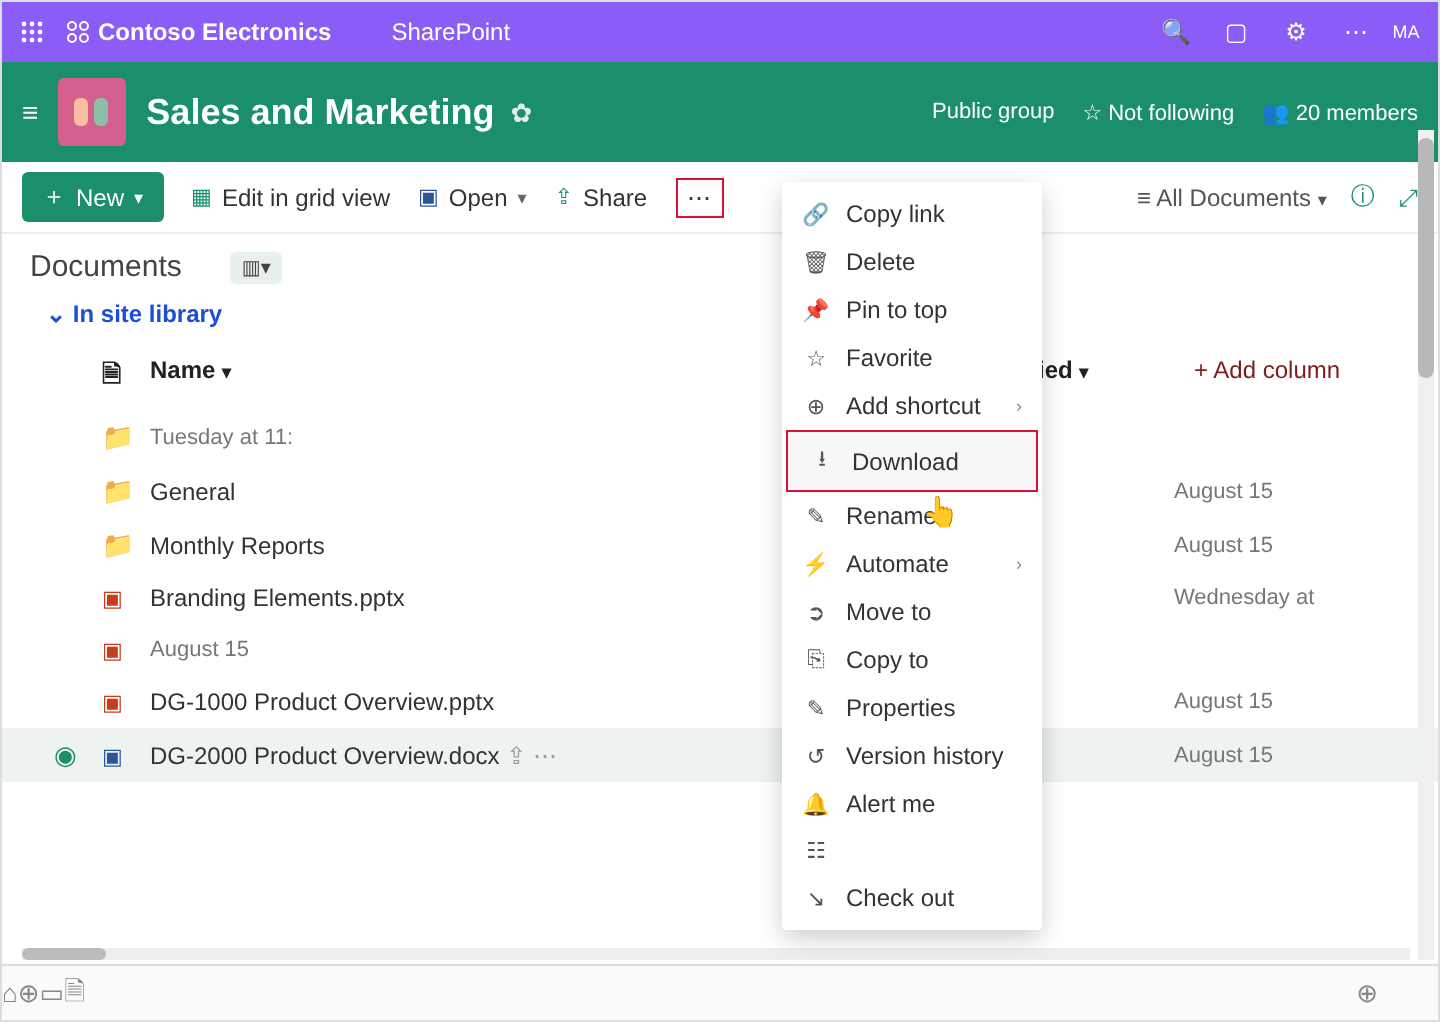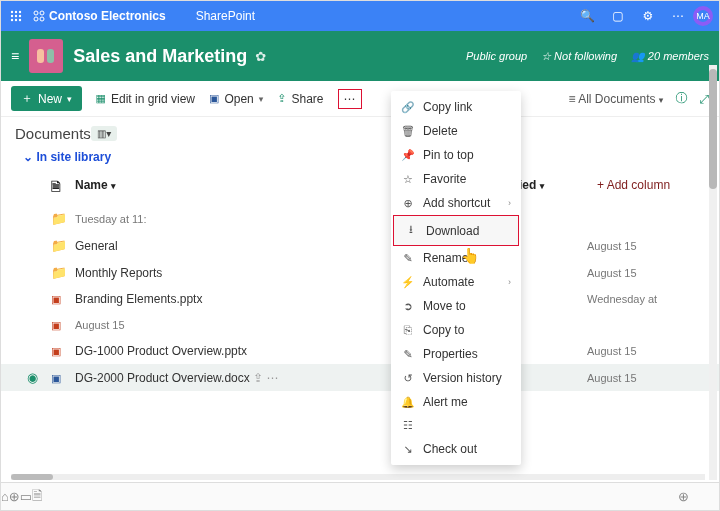--- a/index.html
+++ b/index.html
@@ -1,37 +1,37 @@
 <!DOCTYPE html>
 <html><head>
 <meta charset="utf-8">
 <style>
 * { box-sizing: border-box; margin: 0; padding: 0; font-family: "Segoe UI", Arial, sans-serif; }
 body { width: 720px; height: 511px; overflow: hidden; background: #fff; position: relative; border: 1px solid #ddd; }
-.topbar { height: 30px; background: #3b82f6; color: #fff; display: flex; align-items: center; font-size: 12px; }
+.topbar { height: 30px; background: #8b5cf6; color: #fff; display: flex; align-items: center; font-size: 12px; }
 .topbar .waffle { width: 30px; display: flex; align-items: center; justify-content: center; }
 .topbar .brand { font-weight: 600; padding-left: 2px; display:flex; align-items:center; gap:4px;}
 .topbar .app { margin-left: 30px; font-weight: 400; }
 .topbar .spacer { flex: 1; }
 .topbar .icon { width: 30px; text-align: center; font-size: 12px; }
 .avatar { width: 20px; height: 20px; border-radius: 50%; border: 4px solid #8b5cf6; display: flex; align-items: center; justify-content: center; font-size: 9px; margin-right: 6px; }
 .sitehdr { height: 50px; background: #1b8f6b; color: #fff; display: flex; align-items: center; padding: 0 10px; }
 .hamburger { font-size: 14px; margin-right: 10px; }
 .sitelogo { width: 34px; height: 34px; background: #d55f8f; border-radius: 3px; display:flex; align-items:center; justify-content:center; margin-right:10px;}
 .sitehdr .title { font-size: 18px; font-weight: 600; }
 .sitehdr .teams { margin-left: 8px; opacity:.85; font-size:13px;}
 .sitehdr .spacer { flex: 1; }
-.sitehdr .meta { display: flex; align-items: center; gap: 14px; font-size: 11px; font-style: italic; }
+.sitehdr .meta { display: flex; align-items: center; gap: 14px; font-size: 11px; }
 .cmdbar { height: 36px; display: flex; align-items: center; padding: 0 10px; gap: 14px; font-size: 12px; color: #333; border-bottom: 1px solid #eee; }
 .newbtn { background: #1b8f6b; color: #fff; border-radius: 3px; padding: 4px 10px; display: flex; align-items: center; gap: 5px; font-size: 12px; }
 .cmd { display: flex; align-items: center; gap: 5px; color: #333; }
 .cmd .ic { color: #1b8f6b; font-size: 11px; }
 .morebox { border: 1.5px solid #d13; padding: 2px 5px; }
 .cmdbar .right { margin-left: auto; display: flex; align-items: center; gap: 12px; color: #555; }
-.pagetitle { padding: 8px 14px 4px; font-size: 15px; color: #444; display:flex; align-items:center; gap:0;}
+.pagetitle { padding: 8px 14px 4px; font-size: 15px; color: #444; display:flex; align-items:center; gap:24px;}
 .viewtoggle { background:#e8f0ec; padding:2px 6px; border-radius:3px; font-size:10px;}
 .breadcrumb { padding: 4px 22px; font-size: 12px; font-weight: 600; color: #1d4ed8; }
 .colhdr { display: flex; padding: 10px 22px 6px 50px; font-size: 12px; color: #222; font-weight:600;}
 .colhdr .c1 { width: 24px; }
 .colhdr .c2 { flex: 1; }
 .colhdr .c3 { width: 110px; }
 .colhdr .c4 { width: 100px; color:#7f1d1d; font-weight:400;}
 .row { display: flex; align-items: center; padding: 6px 22px 6px 26px; font-size: 12px; color: #333; }
 .row.sel { background: #eef2f1; }
 .row .chk { width: 24px; }

